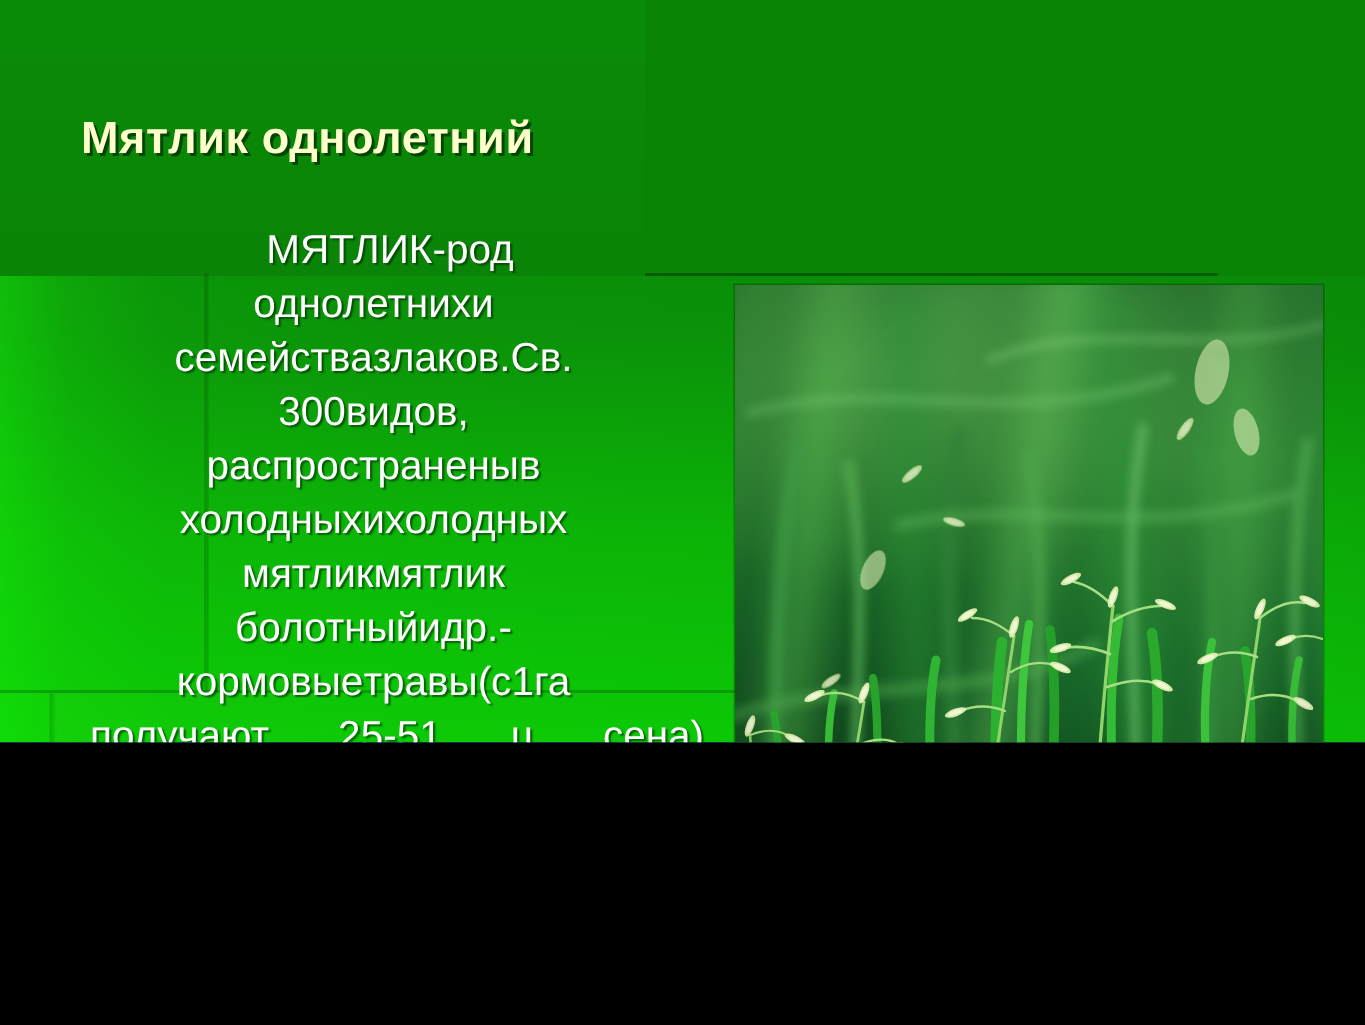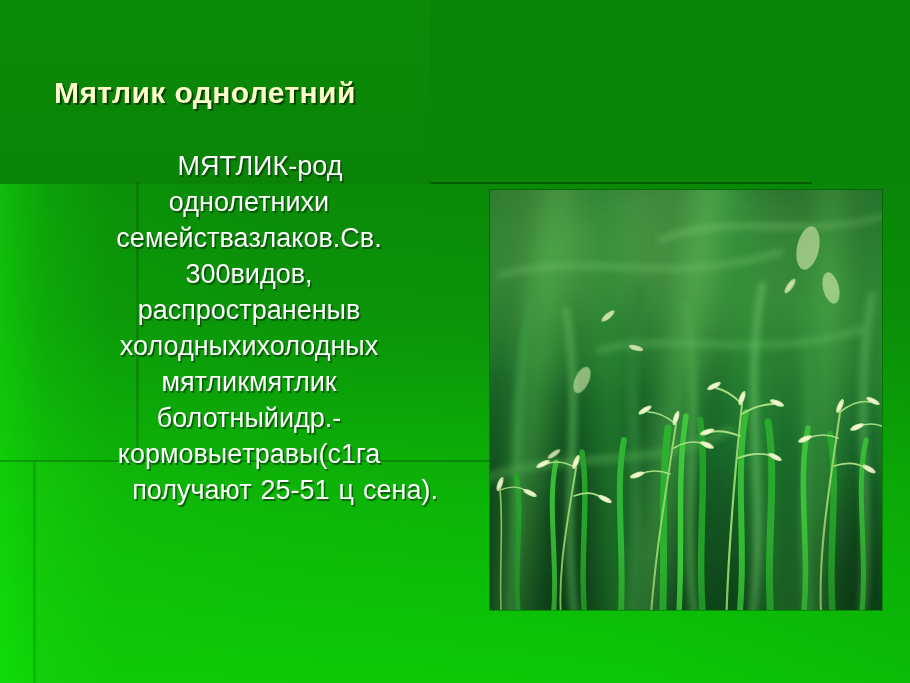--- a/index.html
+++ b/index.html
@@ -3,21 +3,21 @@
 <meta charset="utf-8">
 <style>
   html, body {
     margin: 0;
     padding: 0;
     background: #000;
   }
   #slide {
     position: relative;
     width: 910px;
-    height: 683px;
+    height: 495px;
     overflow: hidden;
     font-family: "Liberation Sans", sans-serif;
     background: #3b82f6;
   }
 
   
   .bg-base {
     position: absolute;
     inset: 0;
     background:
@@ -126,21 +126,22 @@
     white-space: nowrap;
   }
   
   .body-line.justify {
     justify-content: center;
   }
   .body-line.justify.indent {
     padding-left: 22px;
   }
   .body-line.last {
-    justify-content: flex-end;
+    justify-content: space-between;
+    gap: 37px;
   }
   .body-line.last .w + .w { margin-left: 9px; }
 
   
   .photo {
     position: absolute;
     left: 490px;
     top: 190px;
     width: 392px;
     height: 420px;

